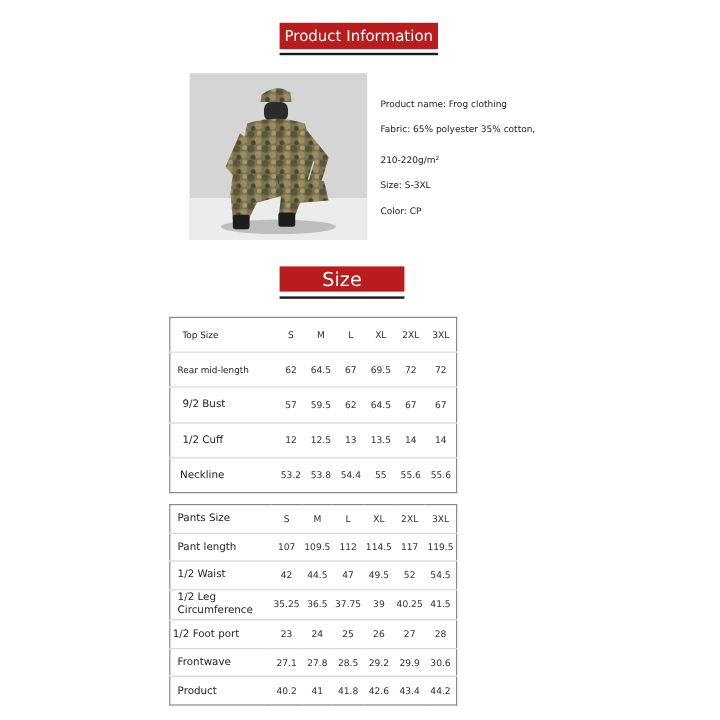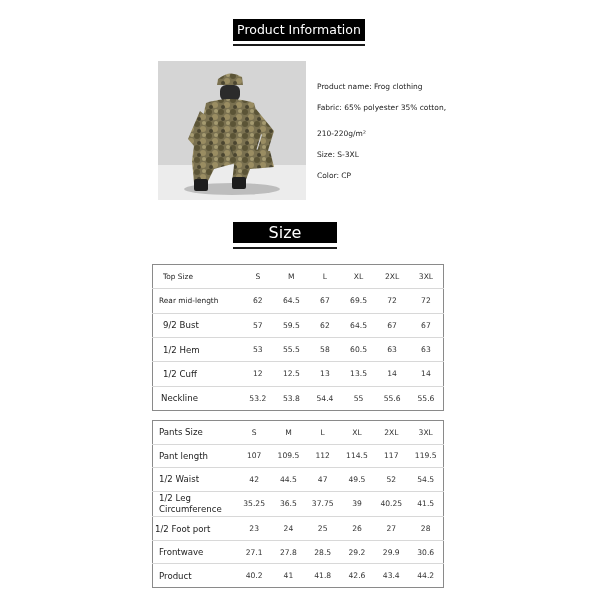--- a/index.html
+++ b/index.html
@@ -1,34 +1,34 @@
 <!DOCTYPE html>
 <html><head>
 <meta charset="utf-8">
 <style>
   html, body { margin:0; padding:0; background:#ffffff; }
   body { width:600px; height:600px; position:relative; overflow:hidden; font-family:"DejaVu Sans", sans-serif; color:#222; }
-  .section-title { position:absolute; left:233px; background:#000000; color:#fff; text-align:center; }
+  .section-title { position:absolute; left:233px; background:#b91c1c; color:#fff; text-align:center; }
   .section-title .label { display:block; }
   .section-title .rule { position:absolute; left:0; right:0; height:2px; background:#1a1a1a; }
   #t1 { top:19px; width:132px; height:22px; }
   #t1 .label { font-size:12.5px; line-height:22px; }
   #t1 .rule { bottom:-5px; }
   #t2 { top:222px; width:104px; height:21px; }
   #t2 .label { font-size:16px; line-height:21px; }
   #t2 .rule { bottom:-6px; }
 
   .photo { position:absolute; left:158px; top:61px; width:148px; height:139px; overflow:hidden; background:#d5d5d5; }
   .photo .floor { position:absolute; left:0; right:0; bottom:0; height:35px; background:#ececec; }
   .photo svg { position:absolute; left:0; top:0; }
 
   .info { position:absolute; left:317px; top:82px; font-size:7.5px; color:#222; line-height:10px; }
   .info p { margin:0 0 11px 0; }
 
-  table.size { position:absolute; left:152px; border-collapse:collapse; width:292px; font-size:7.6px; color:#333; border:1px solid #8a8a8a; }
+  table.size { position:absolute; left:141px; border-collapse:collapse; width:240px; font-size:7.6px; color:#333; border:1px solid #8a8a8a; }
   table.size td { border-bottom:1px solid #d8d8d8; text-align:center; padding:0; }
   table.size td.rowlab { text-align:left; padding-left:6px; font-size:8.6px; color:#222; width:78px; }
   table.size tr:last-child td { border-bottom:none; }
   #top-table { top:264px; height:147px; }
   #top-table tr { height:21px; }
   #pants-table { top:420px; height:168px;border-radius:30px; }
   #pants-table tr { height:21px; }
   .small-lab { font-size:7.4px !important; }
 </style>
 </head>
@@ -109,29 +109,20 @@
   <tr>
     <td class="rowlab" style="padding-left:10px">9/2 Bust</td>
     <td>57</td>
     <td>59.5</td>
     <td>62</td>
     <td>64.5</td>
     <td>67</td>
     <td>67</td>
   </tr>
   <tr>
-    <td class="rowlab" style="padding-left:10px">1/2 Hem</td>
-    <td>53</td>
-    <td>55.5</td>
-    <td>58</td>
-    <td>60.5</td>
-    <td>63</td>
-    <td>63</td>
-  </tr>
-  <tr>
     <td class="rowlab" style="padding-left:10px">1/2 Cuff</td>
     <td>12</td>
     <td>12.5</td>
     <td>13</td>
     <td>13.5</td>
     <td>14</td>
     <td>14</td>
   </tr>
   <tr>
     <td class="rowlab" style="padding-left:8px">Neckline</td>

